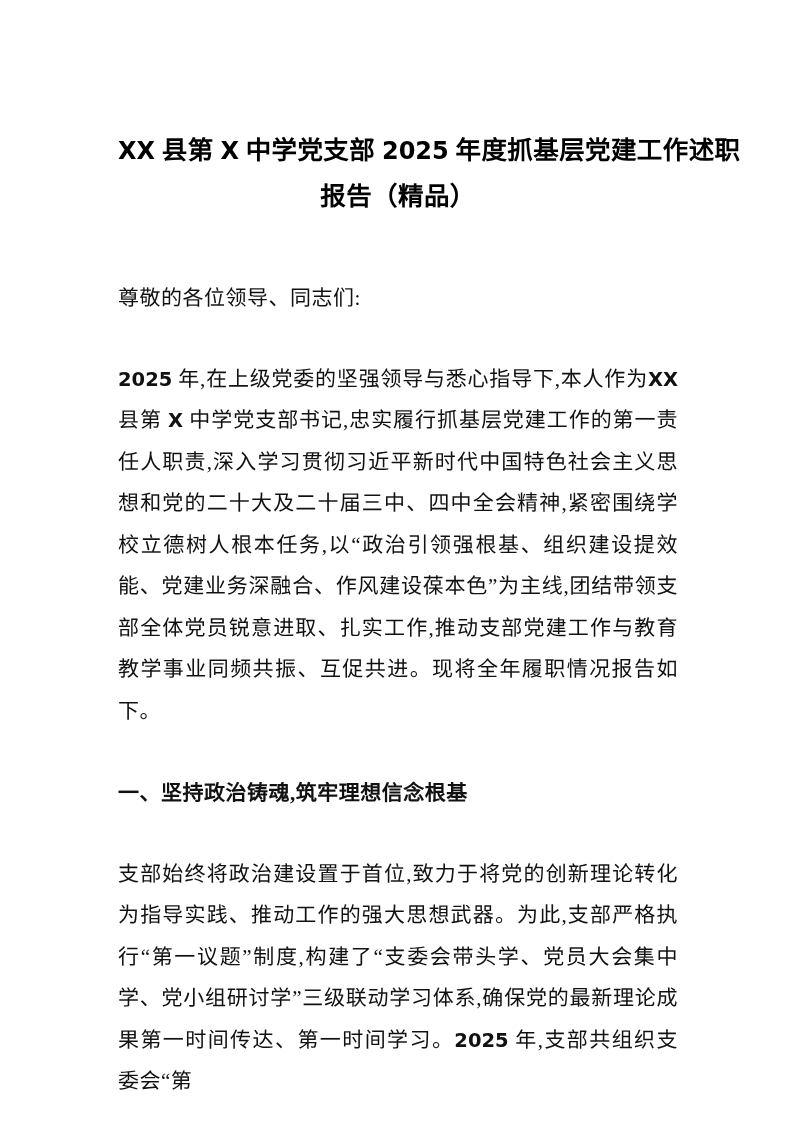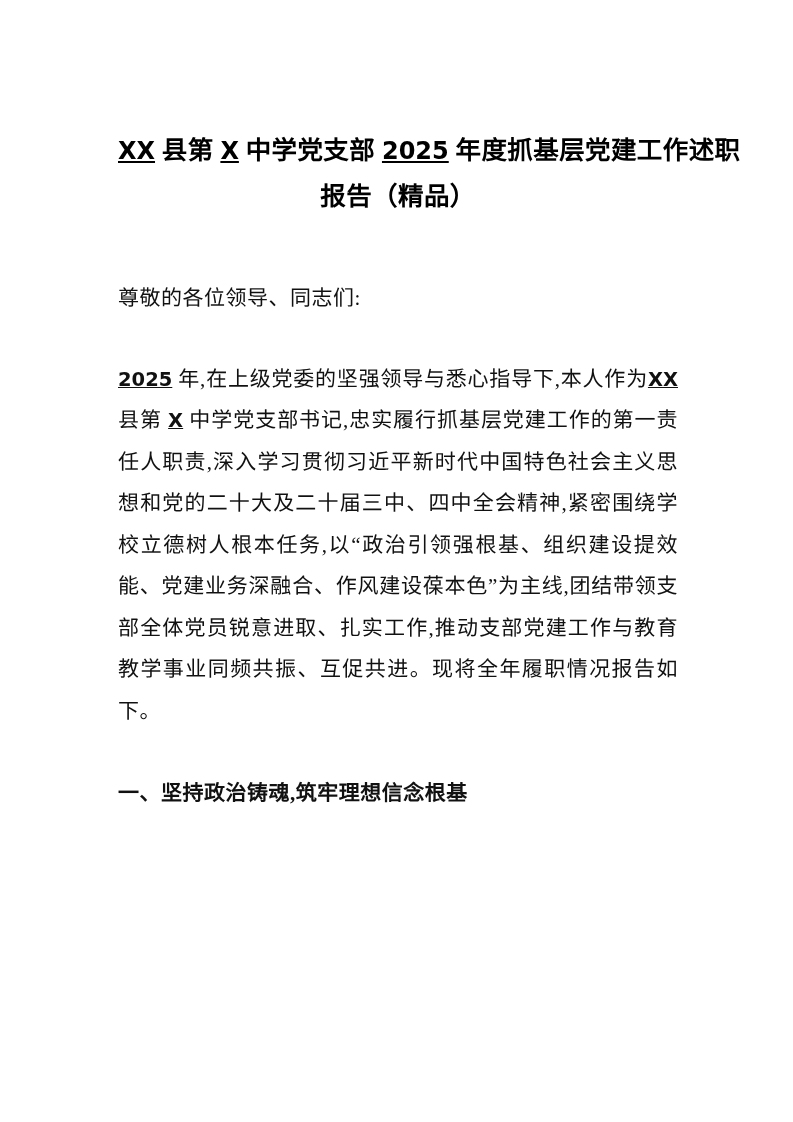--- a/index.html
+++ b/index.html
@@ -83,21 +83,20 @@
     font-size: 21px;
     line-height: 41.5px;
   }
 
   
   .lat {
     font-family: "DejaVu Sans", "Liberation Sans", sans-serif;
     font-weight: bold;
     font-size: 19.5px;
     letter-spacing: 0;
-    text-decoration: underline;
   }
 
   .doc-title .lat {
     font-size: 24px;
   }
 </style>
 </head>
 <body>
 
 <div class="page">
@@ -107,15 +106,16 @@
       <span class="t-line t-line-1"><span class="lat">XX</span> 县第 <span class="lat">X</span> 中学党支部 <span class="lat">2025</span> 年度抓基层党建工作述职</span>
       <span class="t-line t-line-2">报告（精品）</span>
     </h1>
 
     <p class="body-block salutation" id="salutation-el">尊敬的各位领导、同志们:</p>
 
     <p class="body-block para"><span class="lat">2025</span> 年,在上级党委的坚强领导与悉心指导下,本人作为<span class="lat">XX</span>县第 <span class="lat">X</span> 中学党支部书记,忠实履行抓基层党建工作的第一责任人职责,深入学习贯彻习近平新时代中国特色社会主义思想和党的二十大及二十届三中、四中全会精神,紧密围绕学校立德树人根本任务,以“政治引领强根基、组织建设提效能、党建业务深融合、作风建设葆本色”为主线,团结带领支部全体党员锐意进取、扎实工作,推动支部党建工作与教育教学事业同频共振、互促共进。现将全年履职情况报告如下。</p>
 
     <p class="body-block section-heading">一、坚持政治铸魂,筑牢理想信念根基</p>
 
+    <p class="body-block para">支部始终将政治建设置于首位,致力于将党的创新理论转化为指导实践、推动工作的强大思想武器。为此,支部严格执行“第一议题”制度,构建了“支委会带头学、党员大会集中学、党小组研讨学”三级联动学习体系,确保党的最新理论成果第一时间传达、第一时间学习。<span class="lat">2025</span> 年,支部共组织支委会“第</p>
 
   </div>
 </div>
 
 </body></html>

